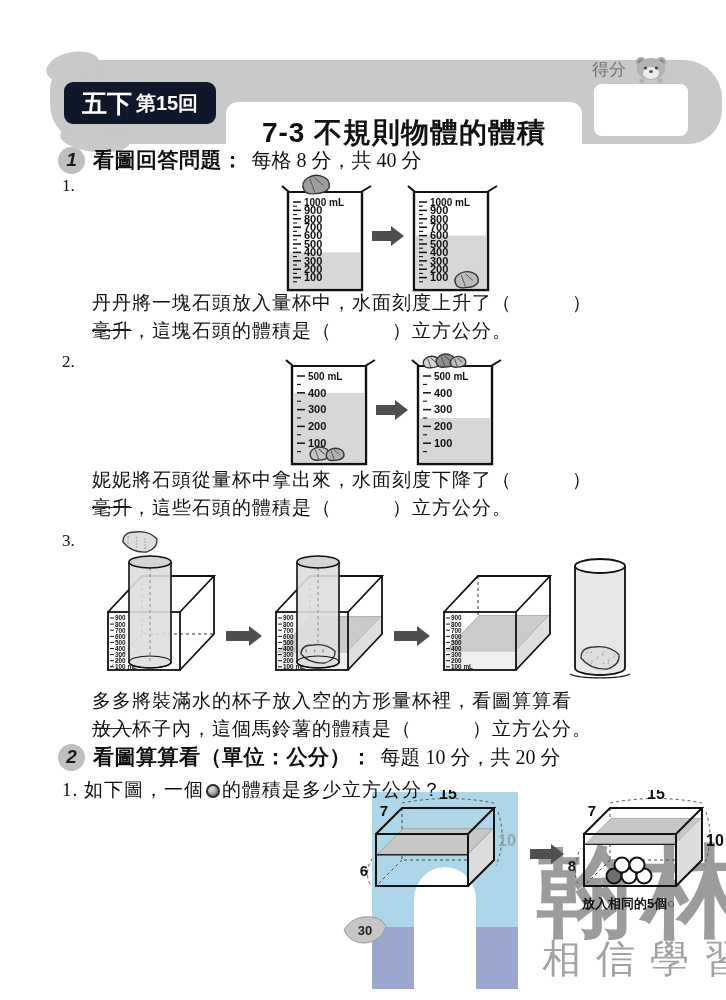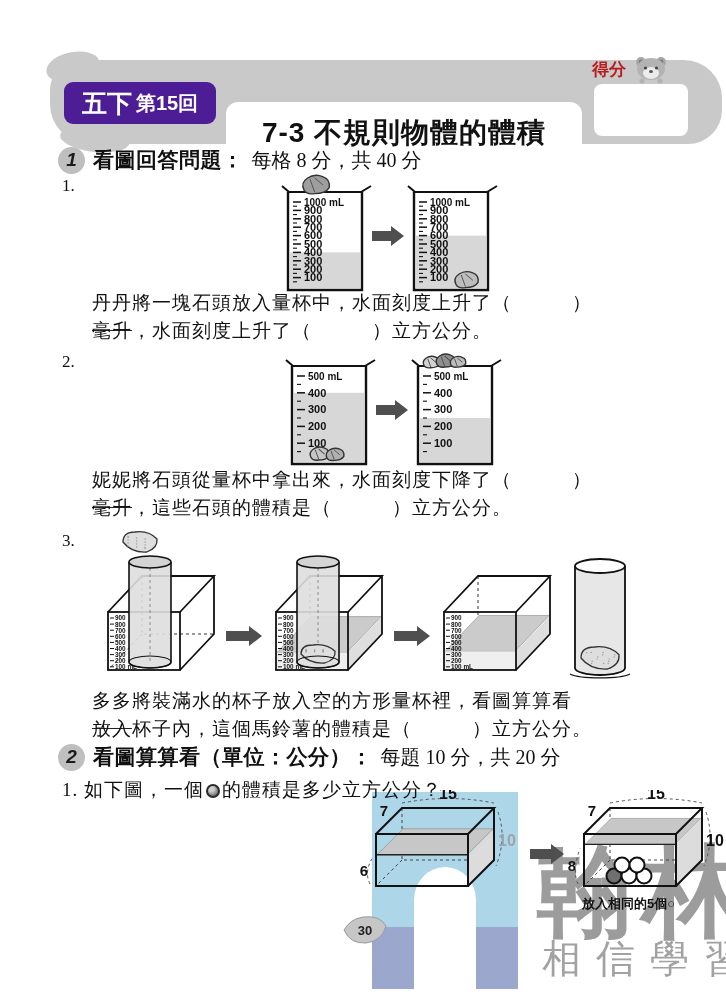--- a/index.html
+++ b/index.html
@@ -3,28 +3,28 @@
 <meta charset="utf-8">
 <style>
   html,body{margin:0;padding:0;background:#fff;}
   .page{position:relative;width:726px;height:1000px;background:#fff;overflow:hidden;
         font-family:"Liberation Sans",sans-serif;color:#111;}
   .abs{position:absolute;}
   
   .splash{left:50px;top:60px;width:672px;height:84px;background:#c9c9c9;border-radius:30px 38px 34px 40px;}
   .splash:before{content:"";position:absolute;left:-4px;top:-8px;width:54px;height:30px;background:#c9c9c9;border-radius:50% 60% 40% 60%;transform:rotate(-15deg);}
   .splash:after{content:"";position:absolute;left:10px;bottom:-8px;width:70px;height:26px;background:#c9c9c9;border-radius:60% 40% 60% 50%;transform:rotate(8deg);}
-  .unit-badge{left:64px;top:82px;width:152px;height:42px;background:#4c1d95;border-radius:9px;
+  .unit-badge{left:64px;top:82px;width:152px;height:42px;background:#0f172a;border-radius:9px;
               display:flex;align-items:center;justify-content:center;gap:4px;color:#fff;}
   .unit-grade{font-size:25px;font-weight:bold;}
   .unit-round{font-size:20px;font-weight:bold;}
   .title-box{left:226px;top:70px;width:356px;height:62px;background:#fff;border-radius:12px;
              display:flex;align-items:center;justify-content:center;margin-top:32px;}
   .title-text{font-size:28px;font-weight:bold;letter-spacing:1px;}
-  .score-label{left:592px;top:58px;font-size:17px;font-weight:bold;color:#b91c1c;}
+  .score-label{left:592px;top:58px;font-size:17px;font-weight:normal;color:#737373;}
   .score-box{left:594px;top:84px;width:94px;height:52px;background:#fff;border-radius:8px;}
   
   .qhead{display:flex;align-items:center;gap:8px;}
   .qbadge{width:27px;height:27px;border-radius:50%;background:#bfbfbf;display:flex;align-items:center;justify-content:center;
           font-size:19px;font-weight:bold;font-style:italic;color:#1a1a1a;flex:none;}
   .qprompt{font-size:21px;font-weight:bold;letter-spacing:0.5px;}
   .qpoints{font-size:20px;font-family:"Liberation Serif",serif;}
   .subnum{font-size:17px;font-family:"Liberation Serif",serif;}
   .ans{margin:0;font-size:19px;line-height:27.5px;font-family:"Liberation Serif",serif;letter-spacing:1px;}
   .u{border-bottom:1.6px solid #222;padding-bottom:17px;}
@@ -148,21 +148,21 @@
         <line x1="143" y1="71.80000000000001" x2="147" y2="71.80000000000001" stroke="#111" stroke-width="1.1"></line>
         <line x1="143" y1="80.2" x2="147" y2="80.2" stroke="#111" stroke-width="1.1"></line>
         <line x1="143" y1="88.6" x2="147" y2="88.6" stroke="#111" stroke-width="1.1"></line>
         <line x1="143" y1="97" x2="147" y2="97" stroke="#111" stroke-width="1.1"></line>
         <line x1="143" y1="105.39999999999999" x2="147" y2="105.39999999999999" stroke="#111" stroke-width="1.1"></line>
         <line x1="143" y1="113.8" x2="147" y2="113.8" stroke="#111" stroke-width="1.1"></line>
         <polygon points="96,63 115,63 115,58 128,68 115,78 115,73 96,73" fill="#4f4f4f"></polygon>
       </svg></div>
   <p class="abs ans" style="left:92px;top:289px;">
     <span class="u">丹丹</span><span>將一塊石頭放入量杯中，水面刻度上升了（　　　）</span><br>
-    <span>毫升，水面刻度上升了（　　　）立方公分。</span>
+    <span>毫升，這塊石頭的體積是（　　　）立方公分。</span>
   </p>
 
   <span class="abs subnum" style="left:62px;top:352px;">2.</span>
   <div class="abs diag" id="diag2" style="left:280px;top:350px;"><svg width="240" height="120" viewBox="0 0 240 120">
         <rect x="14" y="42.8" width="70" height="69.2" fill="#d7d7d7"></rect>
         <g transform="translate(31,99) scale(0.85)">
           <path d="M0,10 Q-3,4 3,0 Q9,-4 16,-1 Q22,1 21,8 Q18,13 9,13 Q2,14 0,10 Z" fill="#c6c6c6" stroke="#333" stroke-width="1.6470588235294117"></path>
           <path d="M5,1 L9,12 M9,0 L16,6" stroke="#555" stroke-width="1.1764705882352942" fill="none"></path>
         </g>
         <g transform="translate(47,100) scale(0.8)">

